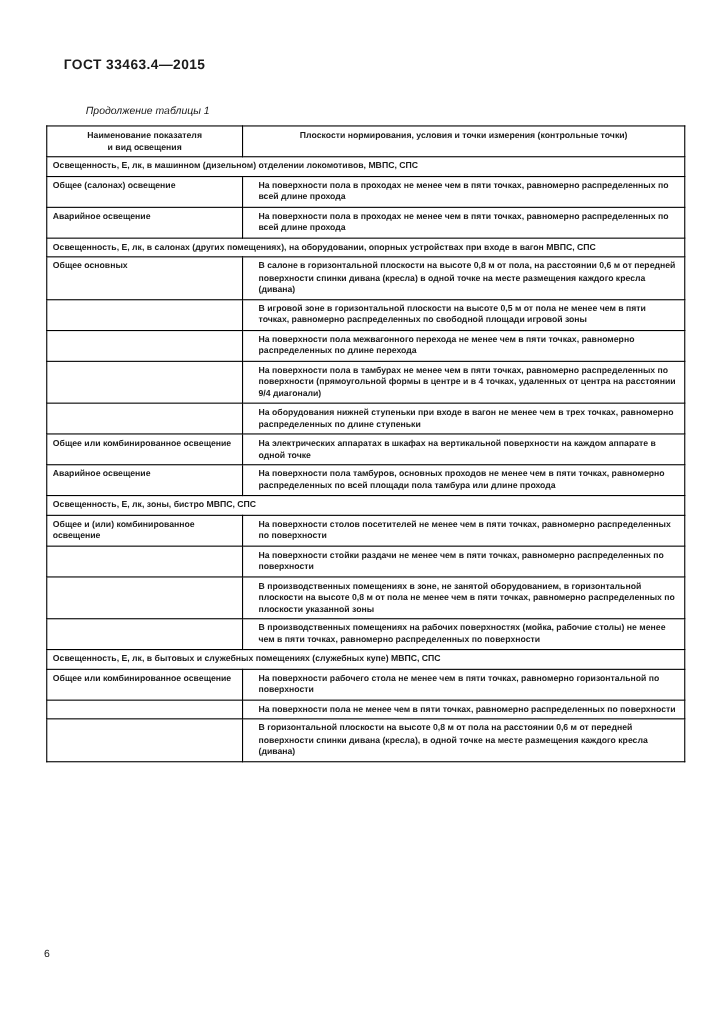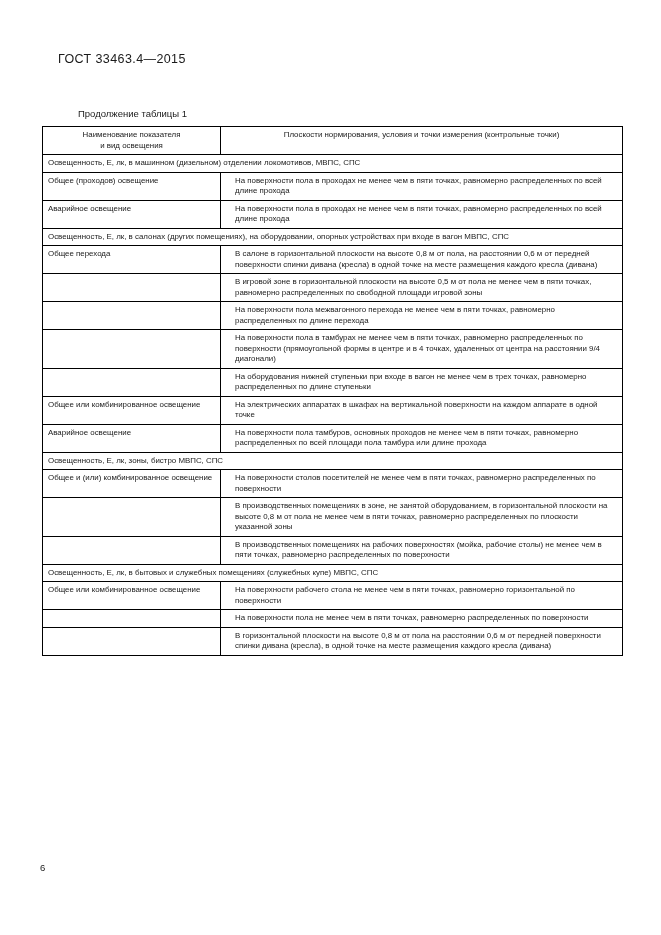--- a/index.html
+++ b/index.html
@@ -17,42 +17,44 @@
   }
   .page {
     position: relative;
     width: 661px;
     height: 935px;
     box-sizing: border-box;
     padding: 52px 40px 0 40px;
   }
   .doc-header {
     font-size: 12.5px;
-    font-weight: normal;
+    font-weight: bold;
     letter-spacing: 0.4px;
     margin-left: 18px;
-    margin-bottom: 42px;
+    margin-bottom: 30px;
   }
   .continuation {
     font-size: 9.5px;
+    font-style: italic;
     margin-left: 38px;
     margin-bottom: 7px;
   }
   table.tbl {
     border-collapse: collapse;
     width: 580px;
     margin-left: 2px;
     table-layout: fixed;
   }
   table.tbl td {
     border: 1px solid #000000;
     vertical-align: top;
     padding: 3px 5px 3px 5px;
     font-size: 7.9px;
     line-height: 1.33;
+    font-weight: bold;
   }
   .col-a { width: 178px; }
   .col-b { width: 402px; }
   .hdr td {
     text-align: center;
     vertical-align: middle;
     padding: 6px 6px;
     font-size: 7.6px;
     line-height: 1.3;
   }
@@ -90,34 +92,34 @@
           <span>и вид освещения</span>
         </td>
         <td>Плоскости нормирования, условия и точки измерения (контрольные точки)</td>
       </tr>
 
       <tr class="section">
         <td colspan="2">Освещенность, Е, лк, в машинном (дизельном) отделении локомотивов, МВПС, СПС</td>
       </tr>
 
       <tr>
-        <td>Общее (проходов) освещение</td>
+        <td>Общее (салонах) освещение</td>
         <td class="cell-indent">На поверхности пола в проходах не менее чем в пяти точках, равномерно распределенных по всей длине прохода</td>
       </tr>
       <tr>
         <td>Аварийное освещение</td>
         <td class="cell-indent">На поверхности пола в проходах не менее чем в пяти точках, равномерно распределенных по всей длине прохода</td>
       </tr>
 
       <tr class="section">
         <td colspan="2">Освещенность, Е, лк, в салонах (других помещениях), на оборудовании, опорных устройствах при входе в вагон МВПС, СПС</td>
       </tr>
 
       <tr>
-        <td>Общее перехода</td>
+        <td>Общее основных</td>
         <td class="cell-indent">В салоне в горизонтальной плоскости на высоте 0,8 м от пола, на расстоянии 0,6 м от передней поверхности спинки дивана (кресла) в одной точке на месте размещения каждого кресла (дивана)</td>
       </tr>
       <tr>
         <td></td>
         <td class="cell-indent">В игровой зоне в горизонтальной плоскости на высоте 0,5 м от пола не менее чем в пяти точках, равномерно распределенных по свободной площади игровой зоны</td>
       </tr>
       <tr>
         <td></td>
         <td class="cell-indent">На поверхности пола межвагонного перехода не менее чем в пяти точках, равномерно распределенных по длине перехода</td>
       </tr>
@@ -141,20 +143,24 @@
       <tr class="section">
         <td colspan="2">Освещенность, Е, лк, зоны, бистро МВПС, СПС</td>
       </tr>
 
       <tr>
         <td>Общее и (или) комбинированное освещение</td>
         <td class="cell-indent">На поверхности столов посетителей не менее чем в пяти точках, равномерно распределенных по поверхности</td>
       </tr>
       <tr>
         <td></td>
+        <td class="cell-indent">На поверхности стойки раздачи не менее чем в пяти точках, равномерно распределенных по поверхности</td>
+      </tr>
+      <tr>
+        <td></td>
         <td class="cell-indent">В производственных помещениях в зоне, не занятой оборудованием, в горизонтальной плоскости на высоте 0,8 м от пола не менее чем в пяти точках, равномерно распределенных по плоскости указанной зоны</td>
       </tr>
       <tr>
         <td></td>
         <td class="cell-indent">В производственных помещениях на рабочих поверхностях (мойка, рабочие столы) не менее чем в пяти точках, равномерно распределенных по поверхности</td>
       </tr>
 
       <tr class="section">
         <td colspan="2">Освещенность, Е, лк, в бытовых и служебных помещениях (служебных купе) МВПС, СПС</td>
       </tr>

